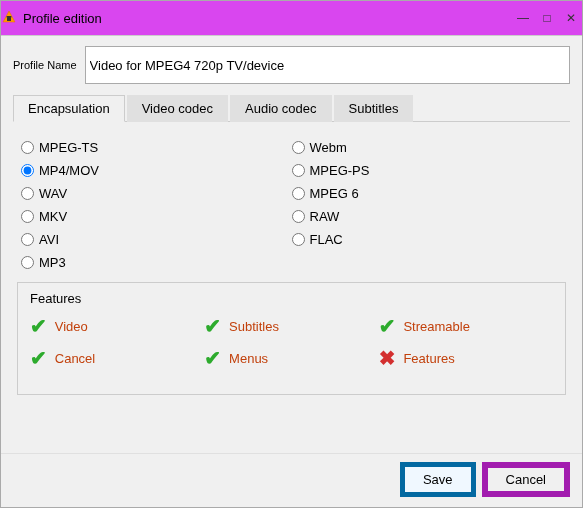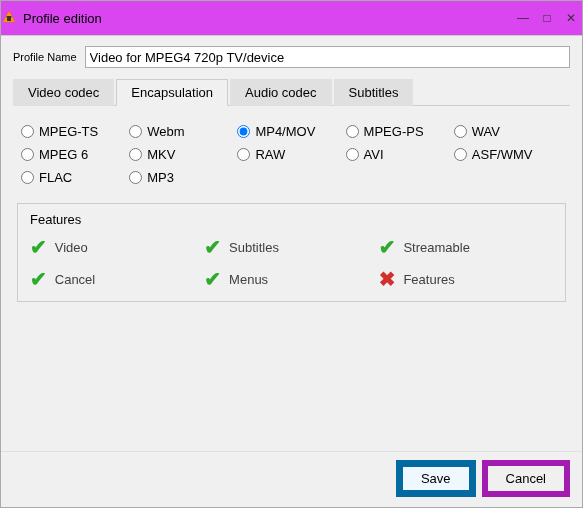--- a/index.html
+++ b/index.html
@@ -70,21 +70,21 @@
       gap: 8px;
     }
     .profile-name-label {
       font-size: 11px;
       white-space: nowrap;
     }
     .profile-name-input {
       flex: 1;
       height: 20px;
       border: 1px solid #aaa;
-      padding: 10px 4px;
+      padding: 18px 4px;
       font-size: 13px;
       font-family: inherit;
       background: white;
     }
 
     .tabs {
       display: flex;
       border-bottom: 1px solid #ccc;
       margin-top: 2px;
     }
@@ -108,42 +108,42 @@
     .tab-content {
       flex: 1;
       padding: 10px 4px;
       display: flex;
       flex-direction: column;
       gap: 6px;
     }
 
     .radio-grid {
       display: grid;
-      grid-template-columns: repeat(5, 1fr);
+      grid-template-columns: repeat(2, 1fr);
       row-gap: 8px;
       padding: 0 4px;
     }
     .radio-item {
       display: flex;
       align-items: center;
       gap: 5px;
       cursor: pointer;
     }
     .radio-item input[type="radio"] {
       cursor: pointer;
       margin: 0;
     }
     .radio-label {
       font-size: 13px;
     }
 
     .features-box {
       border: 1px solid #ccc;
-      padding: 8px 12px 12px 12px;
-      margin-top: 12px;
+      padding: 8px 12px 26px 12px;
+      margin-top: 6px;
     }
     .features-title {
       font-size: 13px;
       margin-bottom: 10px;
     }
     .features-grid {
       display: grid;
       grid-template-columns: repeat(3, 1fr);
       row-gap: 12px;
     }
@@ -159,41 +159,41 @@
       line-height: 1;
     }
     .cross-icon {
       font-size: 20px;
       color: #d32f2f;
       font-weight: bold;
       line-height: 1;
     }
     .feature-label {
       font-size: 13px;
-      color: #404040;
+      color: #c2410c;
     }
 
     .footer {
       display: flex;
       justify-content: flex-end;
       gap: 6px;
       padding: 8px 12px 10px 12px;
       border-top: 1px solid #e0e0e0;
     }
     .footer-btn {
       padding: 4px 18px;
       font-size: 13px;
       font-family: inherit;
       border: 6px solid #a21caf;
       background: #f0f0f0;
       cursor: pointer;
       min-width: 60px;
     }
     .footer-btn.save {
-      border: 7px solid #0369a1;
+      border: 5px solid #0369a1;
       background: #f0f8ff;
     }
 
     
     .vlc-icon svg { width: 16px; height: 16px; }
   </style>
 </head>
 <body>
 
 <div class="window">
@@ -217,26 +217,26 @@
   </div>
 
   <div class="content">
 
     <div class="profile-name-row">
       <label class="profile-name-label">Profile Name</label>
       <input class="profile-name-input" type="text" value="Video for MPEG4 720p TV/device" style="">
     </div>
 
     <div class="tabs">
+      <div class="tab active">
+        <span>Encapsulation</span>
+      </div>
       <div class="tab">
         <span>Video codec</span>
       </div>
-      <div class="tab active">
-        <span>Encapsulation</span>
-      </div>
       <div class="tab">
         <span>Audio codec</span>
       </div>
       <div class="tab">
         <span>Subtitles</span>
       </div>
     </div>
 
     <div class="tab-content">
       <div class="radio-grid">
@@ -273,24 +273,20 @@
         </label>
         <label class="radio-item">
           <input type="radio" name="encap" style="">
           <span class="radio-label">RAW</span>
         </label>
         <label class="radio-item">
           <input type="radio" name="encap" style="">
           <span class="radio-label">AVI</span>
         </label>
 
-        <label class="radio-item">
-          <input type="radio" name="encap" style="">
-          <span class="radio-label">ASF/WMV</span>
-        </label>
         <label class="radio-item">
           <input type="radio" name="encap" style="">
           <span class="radio-label">FLAC</span>
         </label>
         <label class="radio-item">
           <input type="radio" name="encap" style="">
           <span class="radio-label">MP3</span>
         </label>
         <div></div>
       </div>

